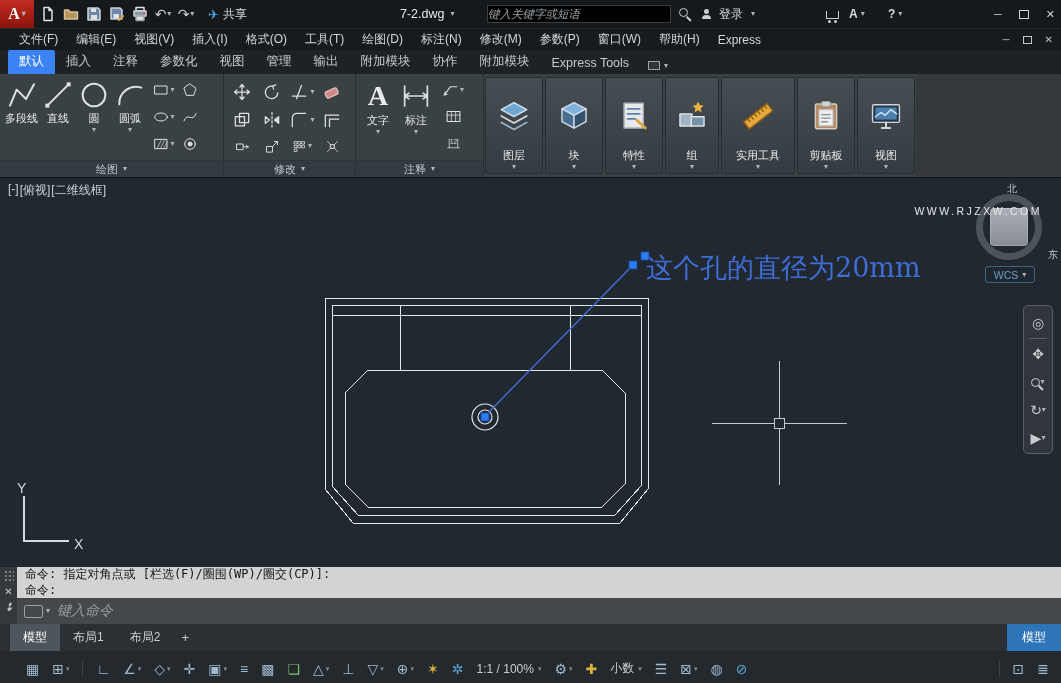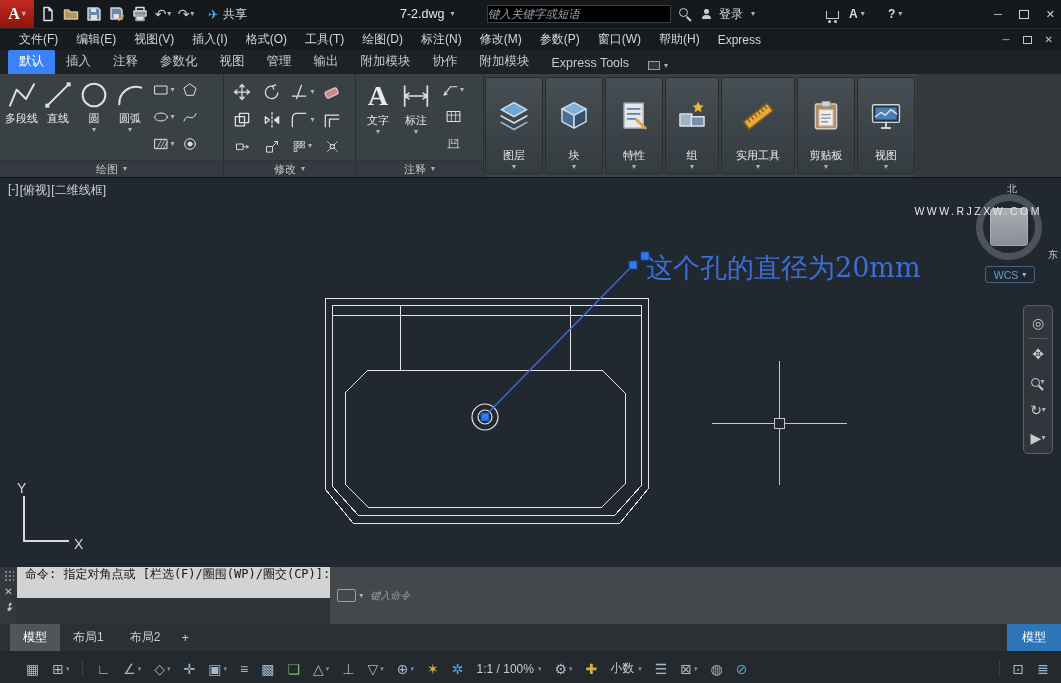--- a/index.html
+++ b/index.html
@@ -89,28 +89,28 @@
   .navbar{position:absolute;left:1023px;top:127px;width:30px;background:rgba(52,58,63,.8);border:1px solid #5a6167;
     border-radius:5px;display:flex;flex-direction:column;align-items:center;padding:4px 0 2px;gap:2px;z-index:3;color:#c6cbce}
   .nb-item{height:26px;width:100%;display:flex;align-items:center;justify-content:center;font-size:14px}
   .nb-sep{width:18px;border-top:1px solid #565d63}
 
   
   .cmdwin{flex:0 0 57px;display:flex;background:#2f3438}
   .cmd-gutter{width:17px;background:#33383c;display:flex;flex-direction:column;align-items:center;padding-top:3px;gap:4px}
   .grip-dots{width:10px;height:13px;background-image:radial-gradient(#7d858b 1px,transparent 1.1px);background-size:4px 4px}
   .gut-x{font-size:10px;color:#c6cacd;line-height:1}
-  .cmd-main{flex:1;display:flex;}
+  .cmd-main{flex:1;display:flex;flex-direction:column}
   .cmd-history{height:31px;background:#d3d3d3;color:#161616;font-family:"DejaVu Sans Mono",monospace;
     font-size:12px;line-height:15.5px;padding-left:8px;overflow:hidden}
   .cmd-input{flex:1;background:#43484c;display:flex;align-items:center;padding-left:7px;gap:7px}
   .cmd-badge{display:flex;align-items:center;gap:3px}
   .badge-box{display:inline-block;width:19px;height:13px;border:1px solid #9aa0a5;border-radius:2px}
   .cmd-in{flex:1;background:transparent;border:none;outline:none;color:#dde0e2;
-    font-family:Liberation Sans, sans-serif;font-size:10px;font-style:italic}
+    font-family:Liberation Serif, serif;font-size:14px;font-style:italic}
   .cmd-in::placeholder{color:#989ea3;font-style:italic}
 
   
   .layoutbar{flex:0 0 26px;background:#2b3034;display:flex;align-items:center;font-size:12px;color:#c9cdd0;position:relative;padding-left:10px}
   .ltab{padding:5px 13px}
   .ltab.active{background:#4f565b;color:#fff}
   .laddbtn{padding:3px 8px;font-size:13px}
   .lright{position:absolute;right:0;top:0;bottom:0;display:flex;align-items:stretch}
   .lcoords{display:flex;align-items:center;background:#34506a;color:#d7e3ee;font-size:12px;padding:0 14px;letter-spacing:.3px}
   .lspace{display:flex;align-items:center;background:#2e74b8;color:#fff;padding:0 15px}
@@ -612,20 +612,21 @@
     <div class="cmd-gutter">
       <span class="grip-dots"></span>
       <span class="gut-x">✕</span>
       <svg width="12" height="12" viewBox="0 0 16 16">
         <path d="M11,2 a3.5,3.5 0 1 0 3,5.5 L9.5,12.5 a2,2 0 1 1 -3,-3 L11.5,5 Z" fill="#b9bec2"></path>
         </svg>
     </div>
     <div class="cmd-main">
       <div class="cmd-history">
         <div>命令: 指定对角点或 [栏选(F)/圈围(WP)/圈交(CP)]:</div>
+        <div>命令:</div>
       </div>
       <div class="cmd-input">
         <span class="cmd-badge">
           <span class="badge-box"></span>
           <span class="dd">▾</span>
         </span>
         <input class="cmd-in" placeholder="键入命令" style="">
       </div>
     </div>
   </div>

